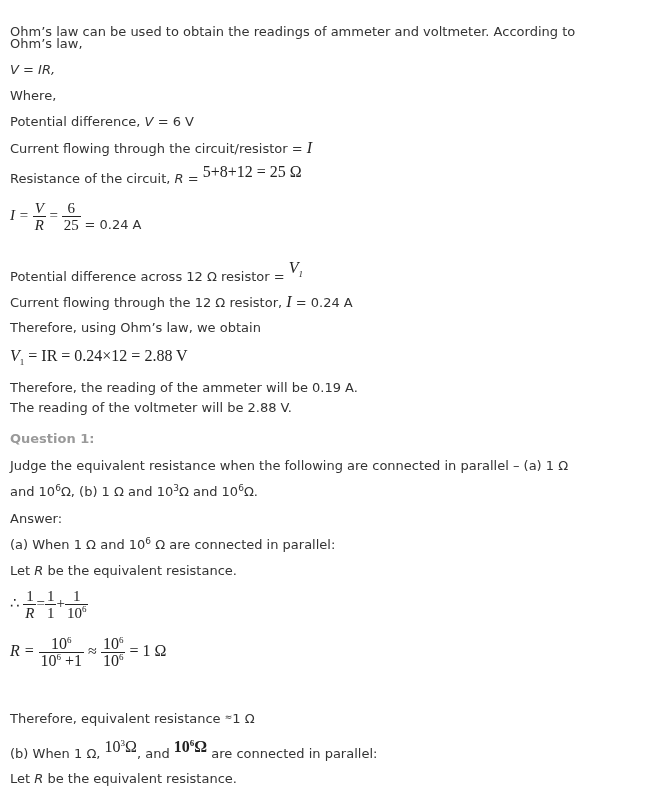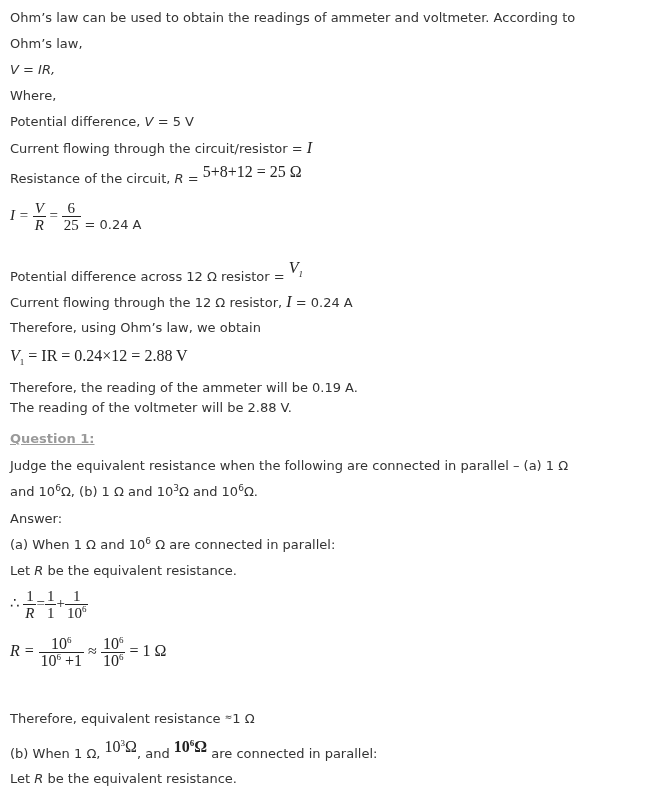--- a/index.html
+++ b/index.html
@@ -5,37 +5,37 @@
   html, body { margin: 0; padding: 0; background: #ffffff; }
   body {
     width: 665px; height: 802px; overflow: hidden;
     font-family: "DejaVu Sans", sans-serif;
     font-size: 13px; color: #333333;
     position: relative;
   }
   .line { position: absolute; left: 10px; white-space: nowrap; line-height: 16px; }
   .serif { font-family: "Liberation Serif", "DejaVu Serif", serif; font-size: 16px; color: #222; }
   .it { font-style: italic; }
-  .q { color: #9a9a9a; font-weight: bold; text-decoration: underline; }
+  .q { color: #9a9a9a; font-weight: bold; }
   .frac { display: inline-block; vertical-align: middle; text-align: center; font-family: "Liberation Serif", serif; font-size: 15px; color: #222; }
   .frac .num { display: block; border-bottom: 1px solid #222; padding: 0 2px; line-height: 16px; }
   .frac .den { display: block; padding: 0 2px; line-height: 16px; }
   sup { font-size: 9px; vertical-align: super; line-height: 0; }
   sub { font-size: 9px; line-height: 0; }
 </style>
 </head>
 <body>
 
 <div>
 
-  <div class="line" style="top:10px">Ohm’s law can be used to obtain the readings of ammeter and voltmeter. According to</div>
+  <div class="line" style="top:24px">Ohm’s law can be used to obtain the readings of ammeter and voltmeter. According to</div>
   <div class="line" style="top:36px">Ohm’s law,</div>
   <div class="line" style="top:62px"><span class="it">V</span><span class="it"> = IR,</span></div>
   <div class="line" style="top:88px">Where,</div>
-  <div class="line" style="top:114px"><span>Potential difference, </span><span class="it">V</span><span> = 5 V</span></div>
+  <div class="line" style="top:114px"><span>Potential difference, </span><span class="it">V</span><span> = 6 V</span></div>
   <div class="line" style="top:140px"><span>Current flowing through the circuit/resistor = </span><span class="serif it">I</span></div>
   <div class="line" style="top:170px"><span>Resistance of the circuit, </span><span class="it">R</span><span> = </span><span class="serif" style="position:relative; top:-6px">5+8+12 = 25 Ω</span></div>
 
   <div class="line" style="top:200px; font-family:'Liberation Serif',serif; font-size:15px; color:#222">
     <span class="it">I =</span>
     <span class="frac"><span class="num it">V</span><span class="den it">R</span></span>
     <span>=</span>
     <span class="frac"><span class="num">6</span><span class="den">25</span></span>
     <span style="font-family:'DejaVu Sans',sans-serif; font-size:13px; color:#333; position:relative; top:9px">= 0.24 A</span>
   </div>

